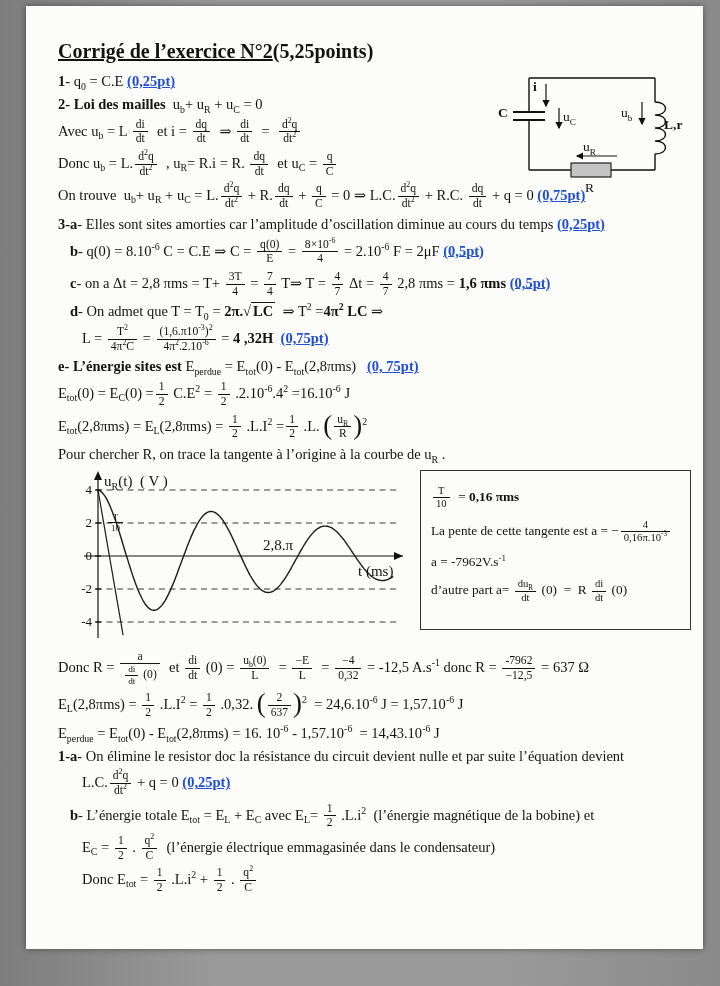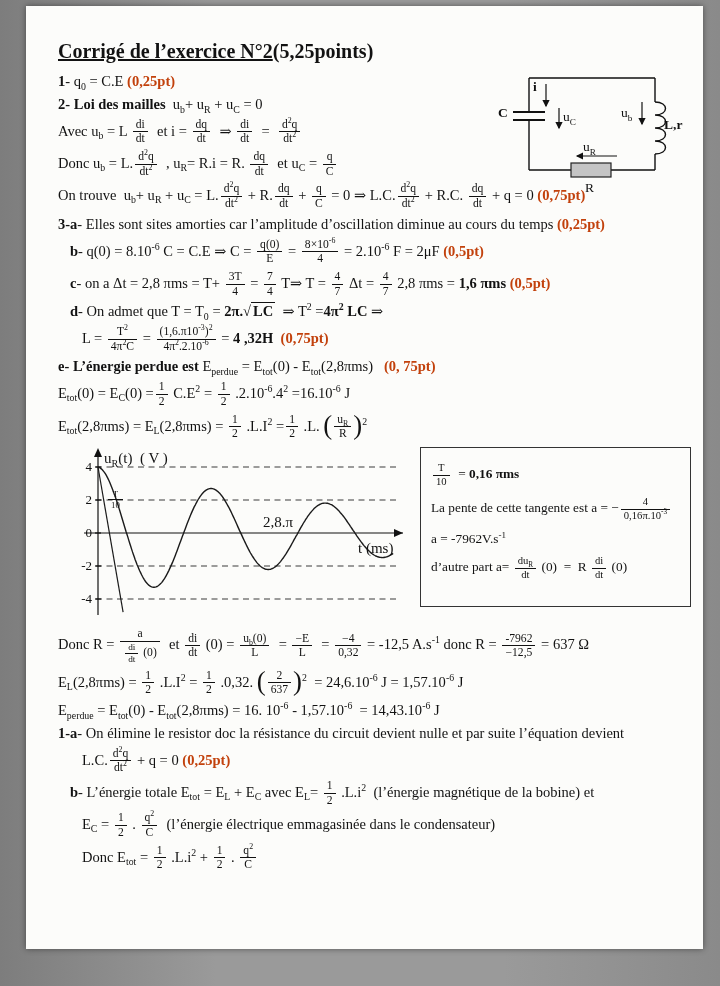--- a/index.html
+++ b/index.html
@@ -12,21 +12,21 @@
     position:absolute;left:26px;right:17px;top:6px;bottom:37px;
     background:#fcfcfa;color:#121212;overflow:hidden;
     padding:28px 12px 6px 32px;font-size:14.5px;line-height:1.3;
     box-shadow:0 0 6px rgba(0,0,0,.45);
   }
   .line{margin:4px 0;}
   .title{font-size:20px;margin-bottom:8px;}
   .ind1{margin-left:12px;}
   .ind2{margin-left:24px;}
   .b{font-weight:bold;}
-  .r{color:#c2410c;}
+  .r{color:#1d4ed8;text-decoration:underline;}
   .u{text-decoration:underline;}
   sup,sub{font-size:0.68em;line-height:0;}
   .frac{display:inline-block;vertical-align:middle;text-align:center;margin:0 2px;}
   .fn,.fd{display:block;font-size:0.8em;line-height:1.18;padding:0 3px;}
   .fn{border-bottom:1px solid #111;}
   .sqrt{white-space:nowrap;}
   .sqrt .ov{border-top:1px solid #111;padding:0 2px;}
   .big{font-size:1.85em;line-height:0;vertical-align:-0.12em;font-weight:normal;}
   
   .circuit{position:absolute;top:56px;right:14px;width:200px;height:158px;}
@@ -83,23 +83,24 @@
       <div class="line"><span class="b">1</span>- q<sub>0</sub> = C.E <span class="b r">(0,25pt)</span></div>
       <div class="line"><span class="b">2- Loi des mailles</span>&nbsp; u<sub>b</sub>+ u<sub>R</sub> + u<sub>C</sub> = 0</div>
       <div class="line">Avec u<sub>b</sub> = L <span class="frac"><span class="fn">di</span><span class="fd">dt</span></span>&nbsp; et i = <span class="frac"><span class="fn">dq</span><span class="fd">dt</span></span>&nbsp; ⇒ <span class="frac"><span class="fn">di</span><span class="fd">dt</span></span>&nbsp; = &nbsp;<span class="frac"><span class="fn">d<sup>2</sup>q</span><span class="fd">dt<sup>2</sup></span></span></div>
       <div class="line">Donc u<sub>b</sub> = L.<span class="frac"><span class="fn">d<sup>2</sup>q</span><span class="fd">dt<sup>2</sup></span></span>&nbsp; , u<sub>R</sub>= R.i = R. <span class="frac"><span class="fn">dq</span><span class="fd">dt</span></span>&nbsp; et u<sub>C</sub> = <span class="frac"><span class="fn">q</span><span class="fd">C</span></span></div>
       <div class="line">On trouve&nbsp; u<sub>b</sub>+ u<sub>R</sub> + u<sub>C</sub> = L.<span class="frac"><span class="fn">d<sup>2</sup>q</span><span class="fd">dt<sup>2</sup></span></span> + R.<span class="frac"><span class="fn">dq</span><span class="fd">dt</span></span> + <span class="frac"><span class="fn">q</span><span class="fd">C</span></span> = 0 ⇒ L.C.<span class="frac"><span class="fn">d<sup>2</sup>q</span><span class="fd">dt<sup>2</sup></span></span> + R.C. <span class="frac"><span class="fn">dq</span><span class="fd">dt</span></span> + q = 0 <span class="b r">(0,75pt)</span></div>
       <div class="line"><span class="b">3-a</span>- Elles sont sites amorties car l’amplitude d’oscillation diminue au cours du temps <span class="b r">(0,25pt)</span></div>
       <div class="line ind1"><span class="b">b</span>- q(0) = 8.10<sup>-6</sup> C = C.E ⇒ C = <span class="frac"><span class="fn">q(0)</span><span class="fd">E</span></span> = <span class="frac"><span class="fn">8×10<sup>-6</sup></span><span class="fd">4</span></span> = 2.10<sup>-6</sup> F = 2μF <span class="b r">(0,5pt)</span></div>
       <div class="line ind1"><span class="b">c</span>- on a Δt = 2,8 πms = T+ <span class="frac"><span class="fn">3T</span><span class="fd">4</span></span> = <span class="frac"><span class="fn">7</span><span class="fd">4</span></span> T⇒ T = <span class="frac"><span class="fn">4</span><span class="fd">7</span></span> Δt = <span class="frac"><span class="fn">4</span><span class="fd">7</span></span> 2,8 πms = <span class="b">1,6 πms </span><span class="b r">(0,5pt)</span></div>
       <div class="line ind1"><span class="b">d</span>- On admet que T = T<sub>0</sub> = <span class="b">2π.</span><span class="sqrt b"><span>√</span><span class="ov">LC</span></span>&nbsp; ⇒ T<sup>2</sup> =<span class="b">4π</span><sup class="b">2</sup><span class="b"> LC</span> ⇒</div>
       <div class="line ind2">L = <span class="frac"><span class="fn">T<sup>2</sup></span><span class="fd">4π<sup>2</sup>C</span></span> = <span class="frac"><span class="fn">(1,6.π10<sup>-3</sup>)<sup>2</sup></span><span class="fd">4π<sup>2</sup>.2.10<sup>-6</sup></span></span> = <span class="b">4 ,32H</span>&nbsp; <span class="b r">(0,75pt)</span></div>
-      <div class="line"><span class="b">e- L’énergie perdue est</span> E<sub>perdue</sub> = E<sub>tot</sub>(0) - E<sub>tot</sub>(2,8πms)&nbsp;&nbsp; <span class="b r">(0, 75pt)</span></div>
+      <div class="line"><span class="b">e- L’énergie sites est</span> E<sub>perdue</sub> = E<sub>tot</sub>(0) - E<sub>tot</sub>(2,8πms)&nbsp;&nbsp; <span class="b r">(0, 75pt)</span></div>
       <div class="line">E<sub>tot</sub>(0) = E<sub>C</sub>(0) =<span class="frac"><span class="fn">1</span><span class="fd">2</span></span> C.E<sup>2</sup> = <span class="frac"><span class="fn">1</span><span class="fd">2</span></span> .2.10<sup>-6</sup>.4<sup>2</sup> =16.10<sup>-6</sup> J</div>
       <div class="line">E<sub>tot</sub>(2,8πms) = E<sub>L</sub>(2,8πms) = <span class="frac"><span class="fn">1</span><span class="fd">2</span></span> .L.I<sup>2</sup> =<span class="frac"><span class="fn">1</span><span class="fd">2</span></span> .L. <span class="big">(</span><span class="frac"><span class="fn">u<sub>R</sub></span><span class="fd">R</span></span><span class="big">)</span><sup>2</sup></div>
+      <div class="line">Pour chercher R, on trace la tangente à l’origine à la courbe de u<sub>R</sub> .</div>
     </div>
 
   <div class="graph-row">
     <div class="graph-wrap">
       <svg id="graph-svg" width="352" height="176" viewBox="0 0 352 176">
           <line x1="38" y1="20" x2="342" y2="20" class="gdash"></line>
           <line x1="38" y1="53" x2="342" y2="53" class="gdash"></line>
           <line x1="38" y1="119" x2="342" y2="119" class="gdash"></line>
           <line x1="38" y1="152" x2="342" y2="152" class="gdash"></line>
           <line x1="40" y1="6" x2="40" y2="168" class="gax"></line>

